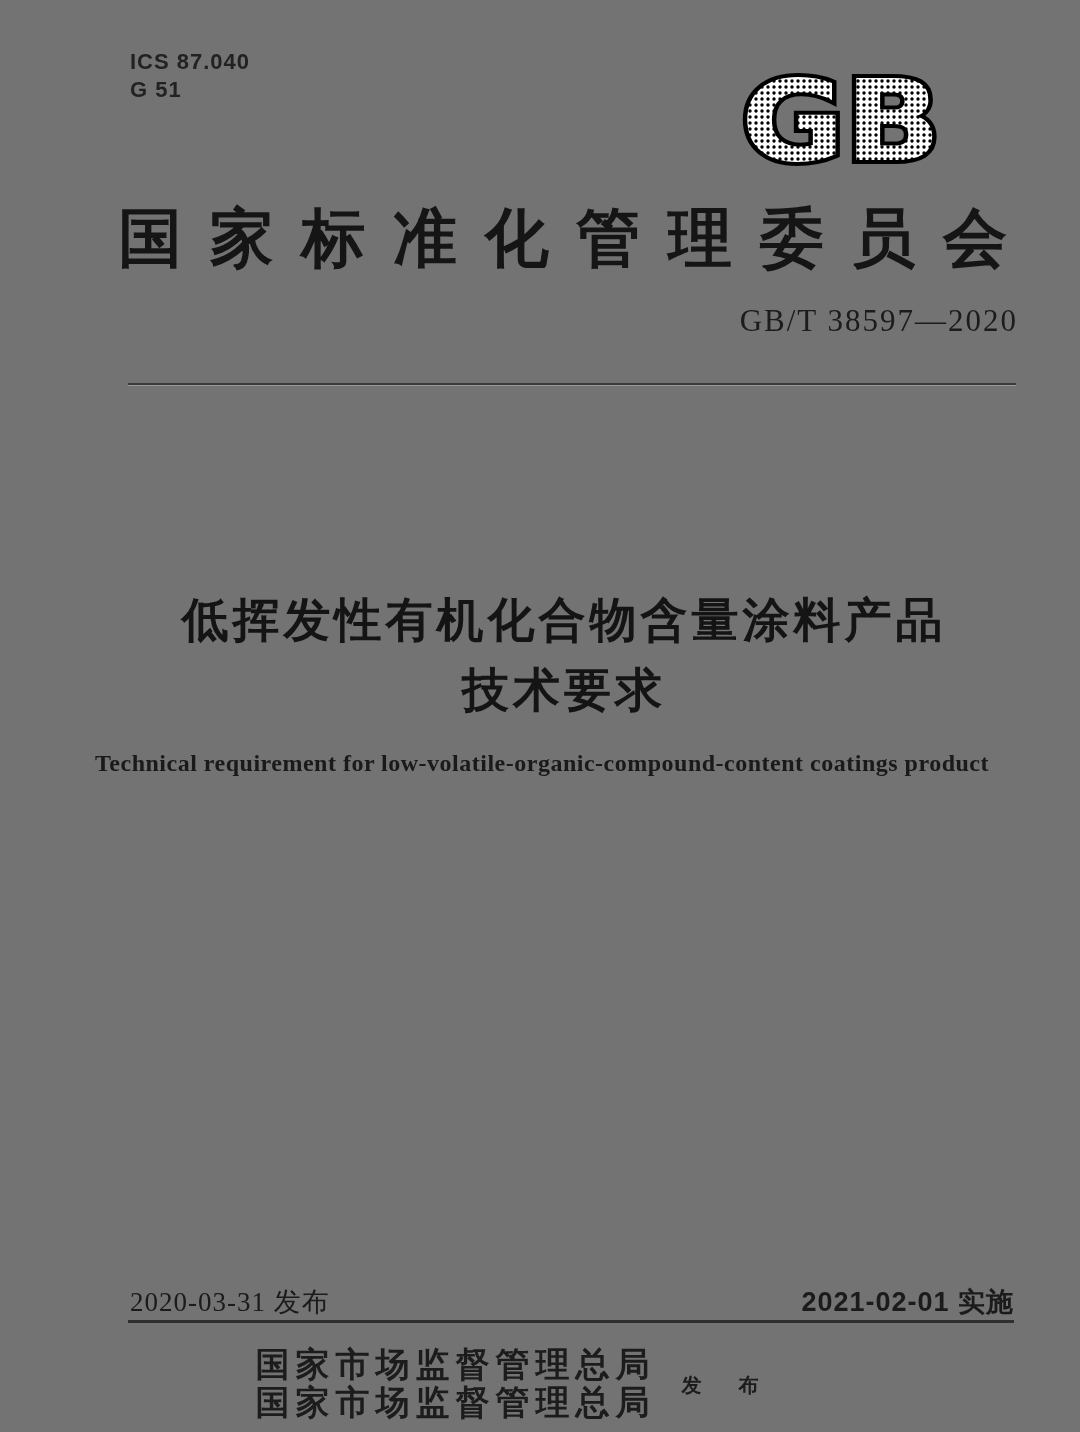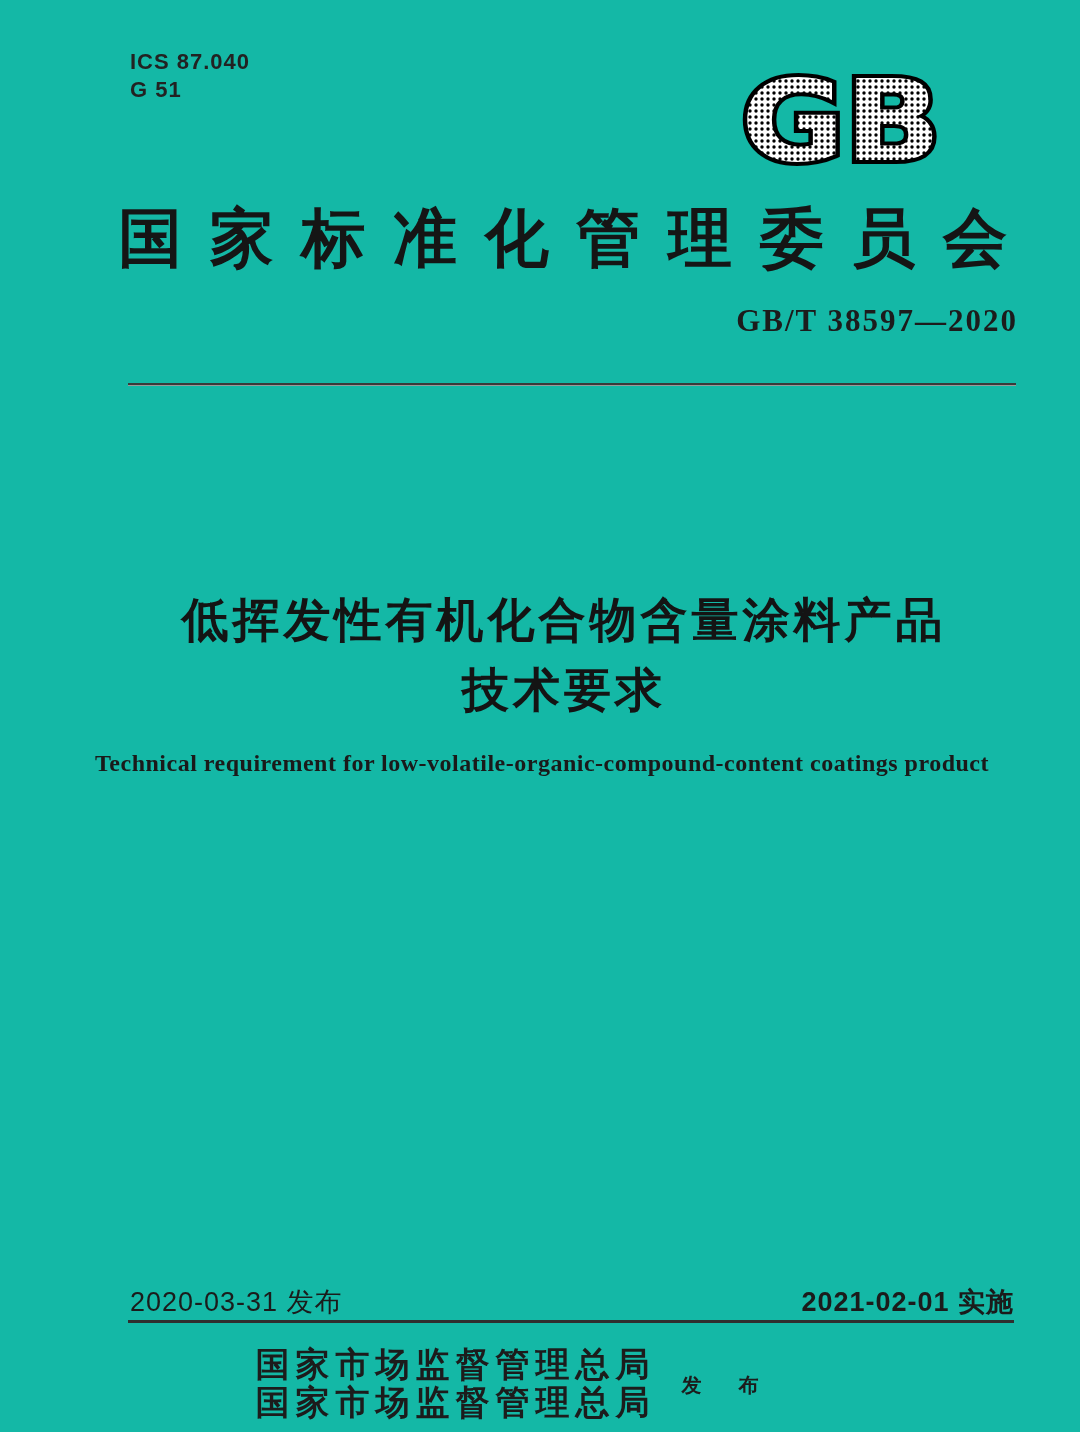--- a/index.html
+++ b/index.html
@@ -1,21 +1,21 @@
 <!DOCTYPE html>
 <html><head>
 <meta charset="utf-8">
 <style>
   * { margin: 0; padding: 0; box-sizing: border-box; }
   html, body { background: #e8e8e8; }
   .page {
     position: relative;
     width: 1080px;
     height: 1432px;
-    background: #14b8a6;
+    background: #737373;
     margin: 0 auto;
     overflow: hidden;
     font-family: "Liberation Serif", "DejaVu Serif", serif;
     color: #1a1a1a;
   }
 
   
   .ics-block {
     position: absolute;
     left: 130px;
@@ -51,21 +51,21 @@
     color: #151515;
     white-space: nowrap;
     letter-spacing: 11px;
   }
 
   
   .standard-number {
     position: absolute;
     right: 62px;
     top: 303px;
-    font-weight: bold;
+    font-weight: normal;
     font-size: 31px;
     letter-spacing: 2px;
     color: #1c1c1c;
   }
 
   .rule-top {
     position: absolute;
     left: 128px;
     right: 64px;
     top: 383px;
@@ -100,21 +100,21 @@
     font-size: 24px;
     color: #1a1a1a;
     letter-spacing: 0.5px;
   }
 
   
   .date-left {
     position: absolute;
     left: 130px;
     top: 1284px;
-    font-family: Liberation Sans, sans-serif;
+    font-family: Liberation Serif, serif;
     font-size: 27px;
     font-weight: 500;
     color: #1b1b1b;
     letter-spacing: 1px;
   }
   .date-right {
     position: absolute;
     right: 66px;
     top: 1284px;
     font-family: "Liberation Sans", "DejaVu Sans", sans-serif;

